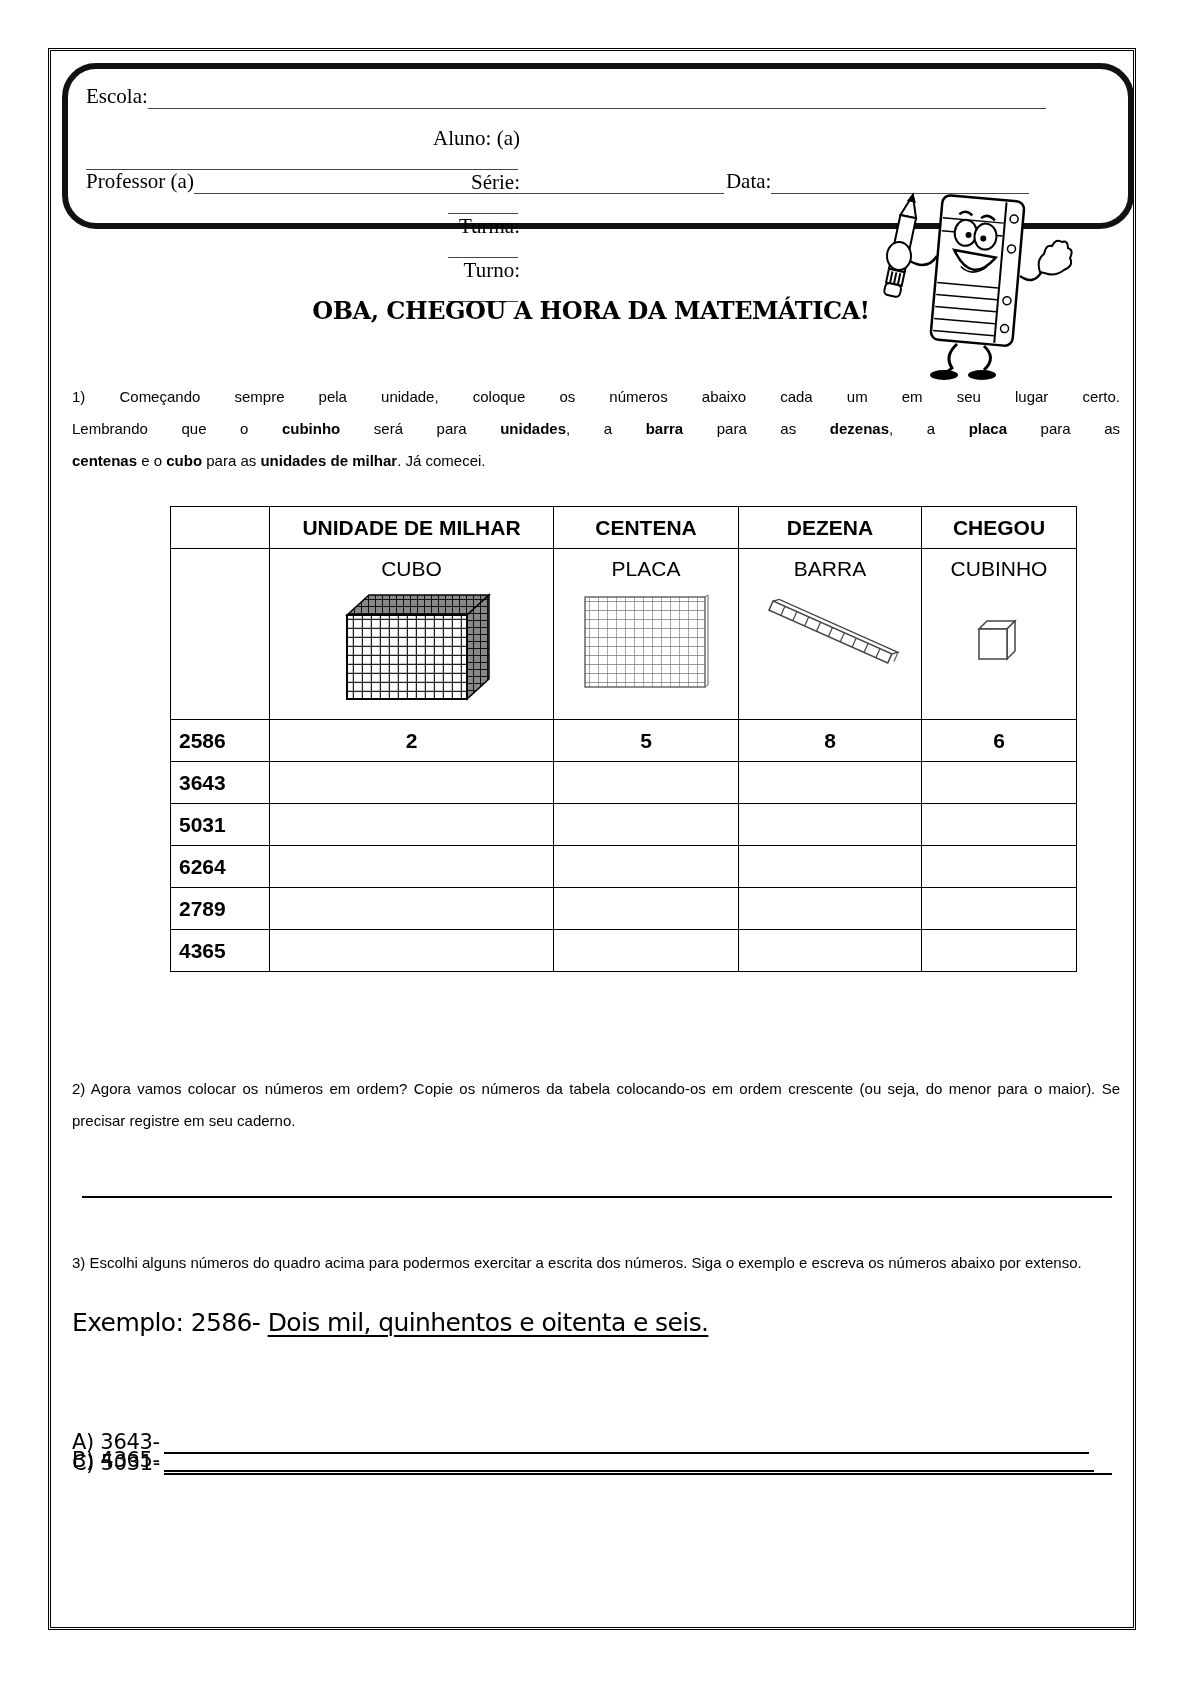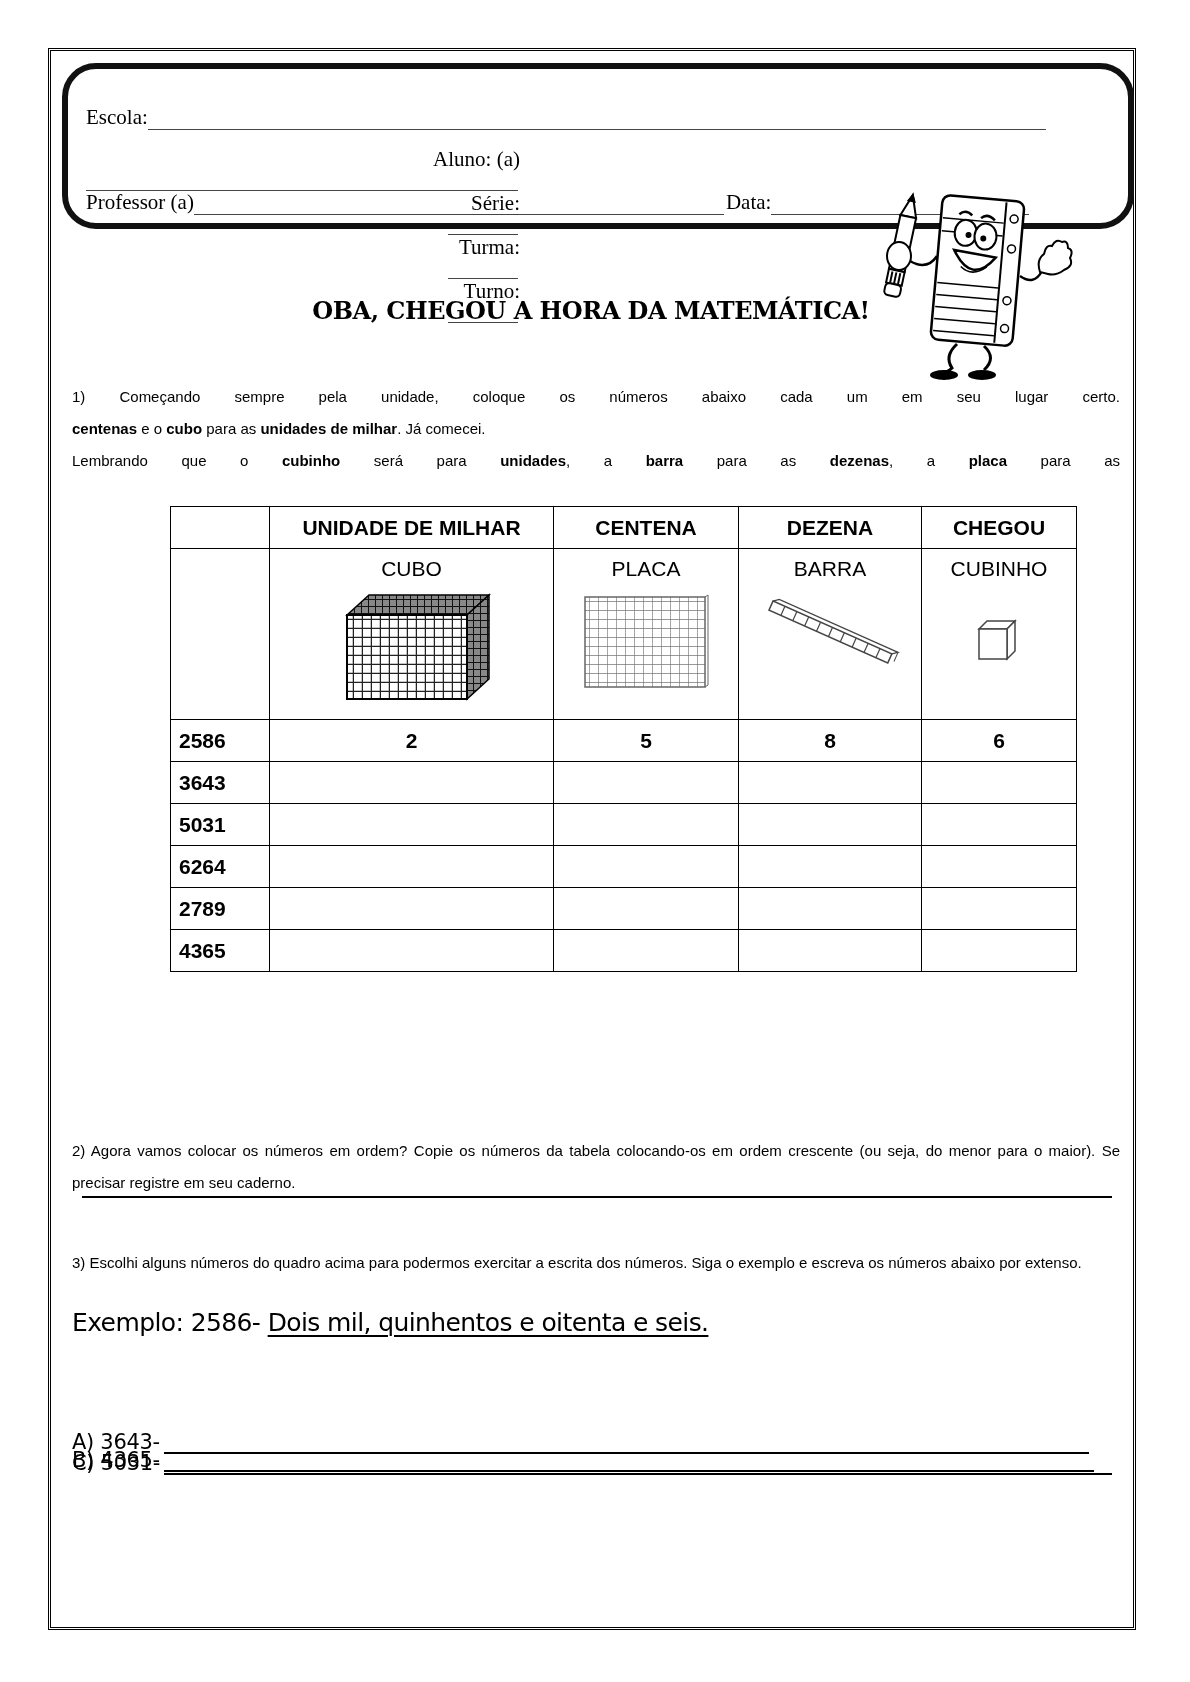--- a/index.html
+++ b/index.html
@@ -1,19 +1,19 @@
 <!DOCTYPE html>
 <html><head>
 <meta charset="utf-8">
 <style>
   html, body { margin:0; padding:0; background:#fff; }
   body { width:1190px; height:1682px; position:relative; overflow:hidden; font-family:"Liberation Sans", sans-serif; color:#000; }
   .page-border { position:absolute; left:48px; top:48px; width:1088px; height:1582px; border:3px double #000; box-sizing:border-box; }
   .header-box { position:absolute; left:62px; top:63px; width:1072px; height:166px; border:6px solid #111; border-radius:34px; box-sizing:border-box; }
-  .hdr-line { position:absolute; left:86px; font-family:"Liberation Serif", serif; font-size:21px; display:flex; align-items:flex-end; white-space:nowrap;margin-top:21px; }
+  .hdr-line { position:absolute; left:86px; font-family:"Liberation Serif", serif; font-size:21px; display:flex; align-items:flex-end; white-space:nowrap; }
   .hdr-line .fill { display:inline-block; border-bottom:1.5px solid #444; height:18px; margin-right:2px; }
   .title { position:absolute; left:0; width:1190px; top:296px; text-align:center; font-family:"DejaVu Serif", serif; font-weight:bold; font-size:24px; letter-spacing:-0.5px; }
   .title span { position:relative; left:-4px; }
   .mascot { position:absolute; left:872px; top:186px; width:215px; height:195px; }
   .para { position:absolute; left:72px; width:1048px; font-size:15px; line-height:32px; text-align:justify; }
   .para b { font-weight:bold; }
   table.pv { position:absolute; left:170px; top:506px; border-collapse:collapse; }
   table.pv td { border:1.5px solid #000; padding:0; font-size:21px; }
   .hcell { height:41px; text-align:center; font-weight:bold; vertical-align:middle; }
   .imgcell { height:170px; vertical-align:top; text-align:center; }
@@ -106,22 +106,22 @@
   <path d="M85 158 Q72 170 80 182 Q76 186 68 188" fill="none" stroke="#000" stroke-width="3"></path>
   <path d="M112 160 Q125 172 112 184" fill="none" stroke="#000" stroke-width="3"></path>
   <ellipse cx="72" cy="189" rx="14" ry="5" fill="#000"></ellipse>
   <ellipse cx="110" cy="189" rx="14" ry="5" fill="#000"></ellipse>
 </svg>
 
 <div class="title"><span>OBA, CHEGOU A HORA DA MATEMÁTICA!</span></div>
 
 <div class="para" style="top:381px;">
   <div style="text-align:justify; text-align-last:justify;">1) Começando sempre pela unidade, coloque os números abaixo cada um em seu lugar certo.</div>
+  <div style="text-align:justify; text-align-last:justify;"><span>Lembrando que o </span><b>cubinho</b><span> será para </span><b>unidades</b><span>, a </span><b>barra</b><span> para as </span><b>dezenas</b><span>, a </span><b>placa</b><span> para as </span></div>
   <div><b>centenas</b><span> e o </span><b>cubo</b><span> para as </span><b>unidades de milhar</b><span>. Já comecei.</span></div>
-  <div style="text-align:justify; text-align-last:justify;"><span>Lembrando que o </span><b>cubinho</b><span> será para </span><b>unidades</b><span>, a </span><b>barra</b><span> para as </span><b>dezenas</b><span>, a </span><b>placa</b><span> para as </span></div>
 </div>
 
 <table class="pv">
   <colgroup>
     <col style="width:99px">
       <col style="width:284px">
       <col style="width:185px">
       <col style="width:183px">
       <col style="width:155px">
   </colgroup>
@@ -236,21 +236,21 @@
   <tr class="row">
     <td class="num">4365</td>
     <td class="val"></td>
     <td class="val"></td>
     <td class="val"></td>
     <td class="val"></td>
   </tr>
 </tbody>
   </table>
 
-<div class="para" style="top:1135px;">2) Agora vamos colocar os números em ordem? Copie os números da tabela colocando-os em ordem crescente (ou seja, do menor para o maior). Se precisar registre em seu caderno.</div>
+<div class="para" style="top:1073px;">2) Agora vamos colocar os números em ordem? Copie os números da tabela colocando-os em ordem crescente (ou seja, do menor para o maior). Se precisar registre em seu caderno.</div>
 <div class="divider"></div>
 
 <div class="para" style="top:1247px;">3) Escolhi alguns números do quadro acima para podermos exercitar a escrita dos números. Siga o exemplo e escreva os números abaixo por extenso.</div>
 
 <div class="example comic">
   <span>Exemplo: 2586- </span><u>Dois mil, quinhentos e oitenta e seis.</u>
 </div>
 
 <div class="ex-item comic" style="top:1430px;">
   <span>A) 3643- </span>

